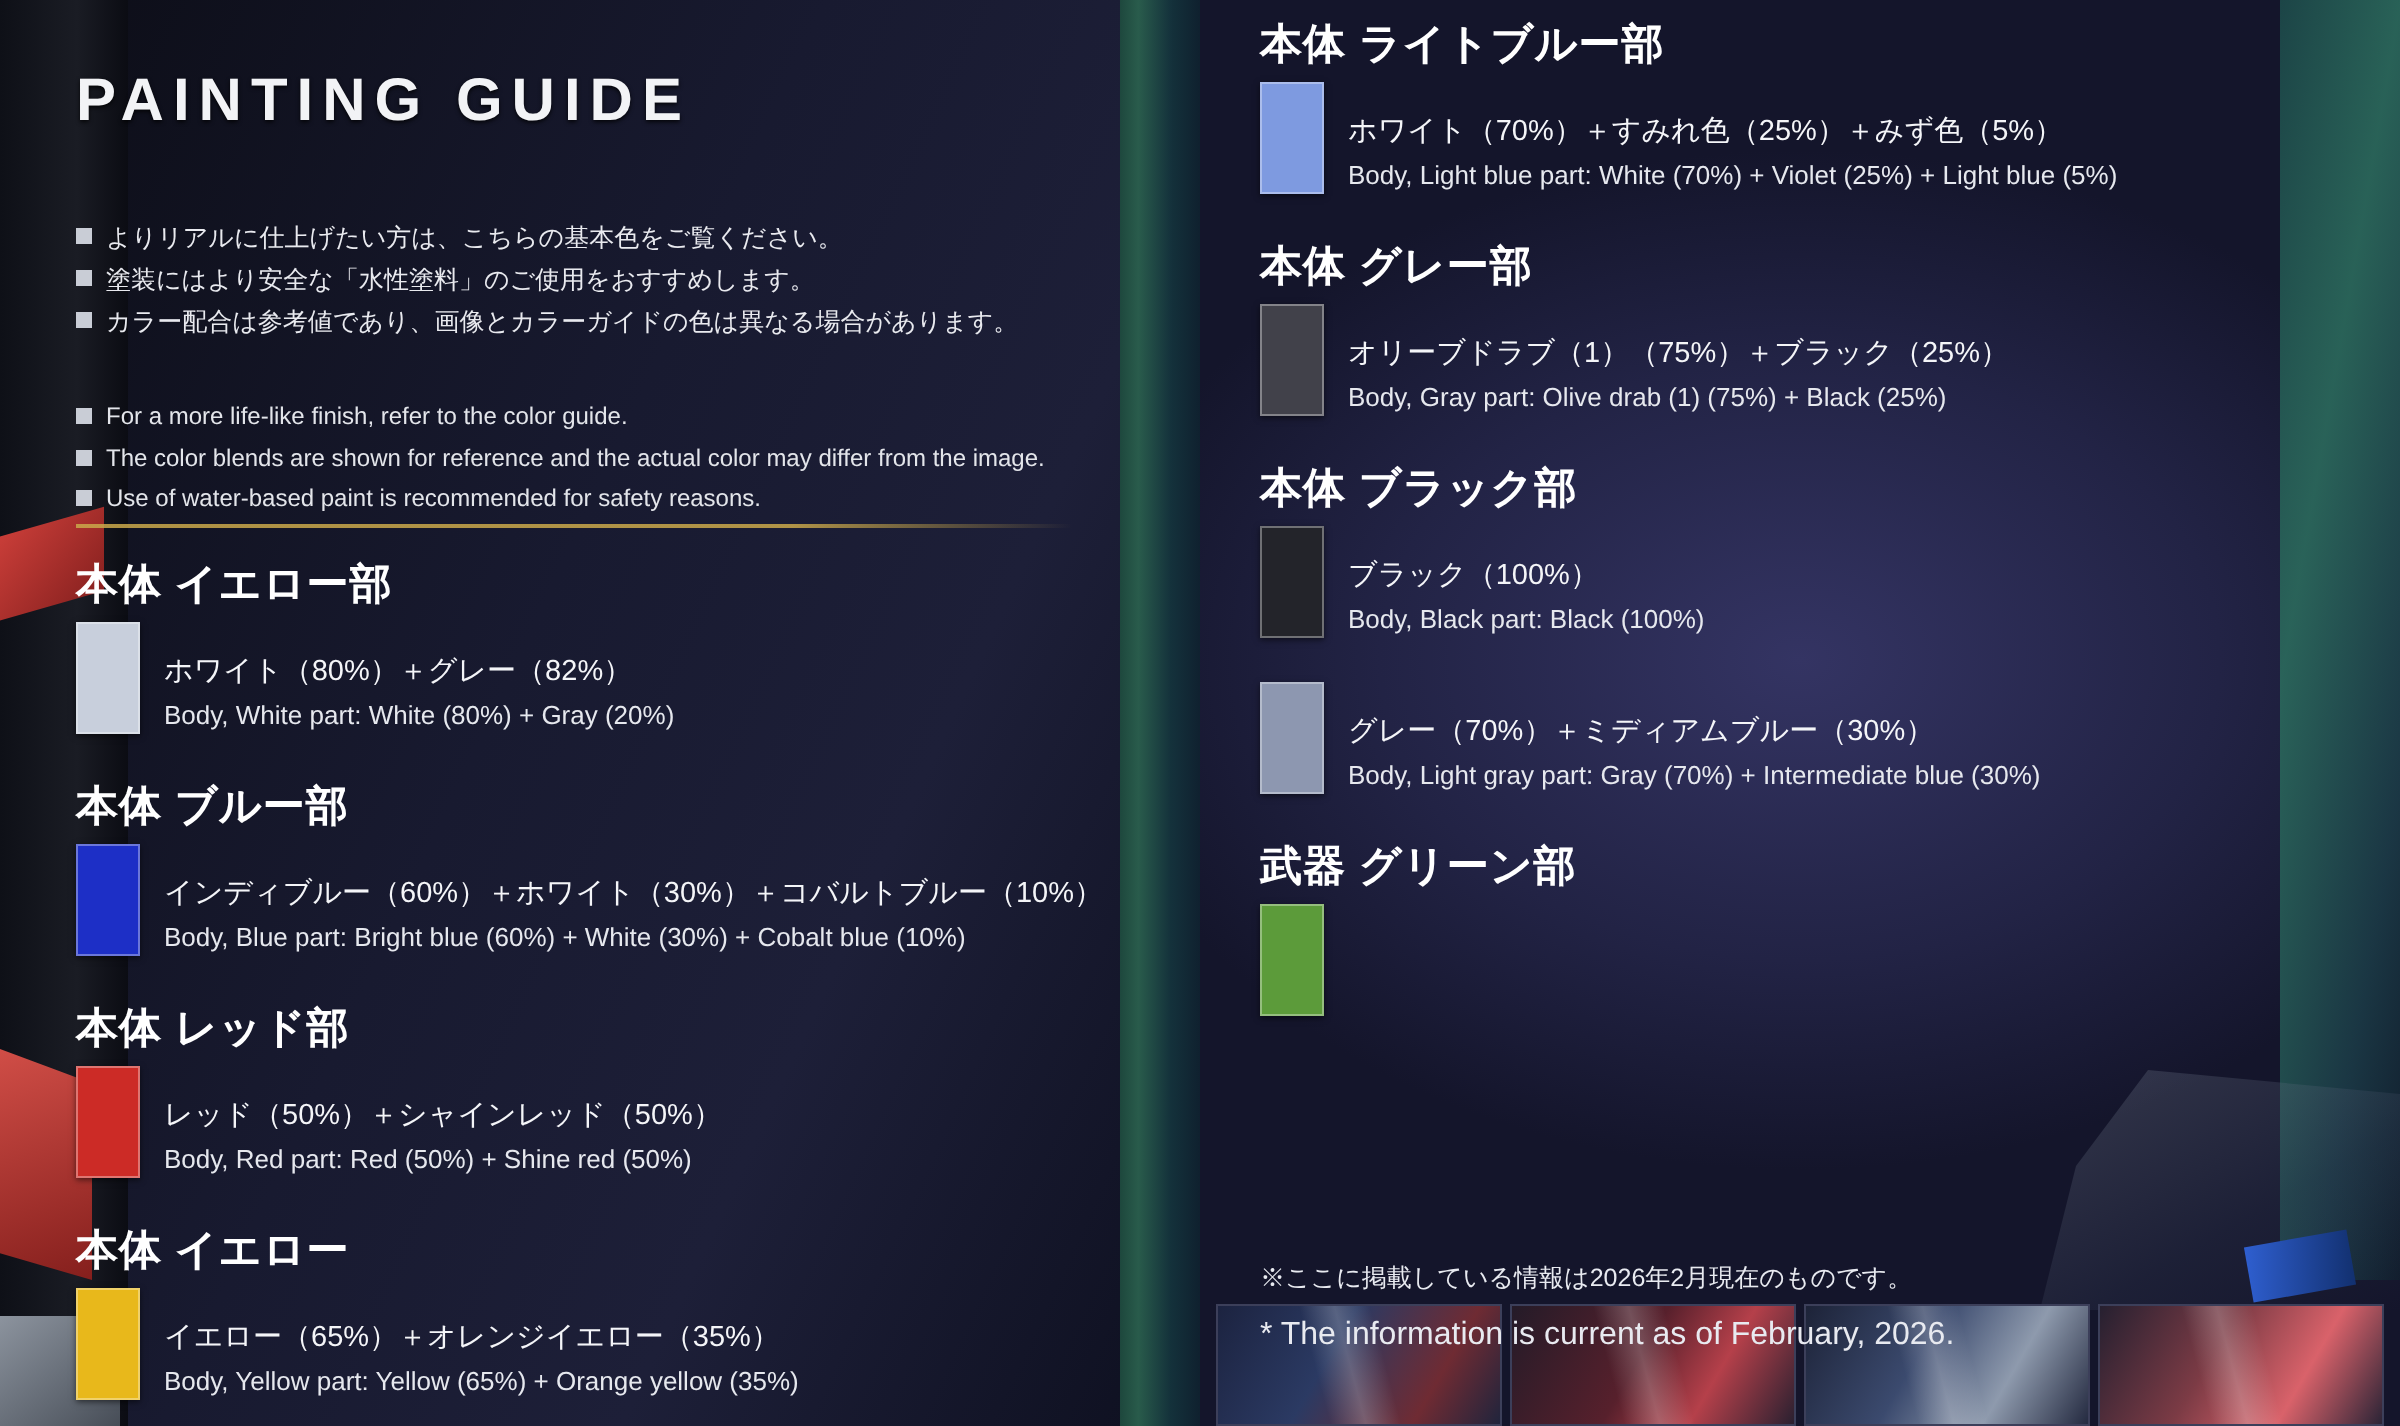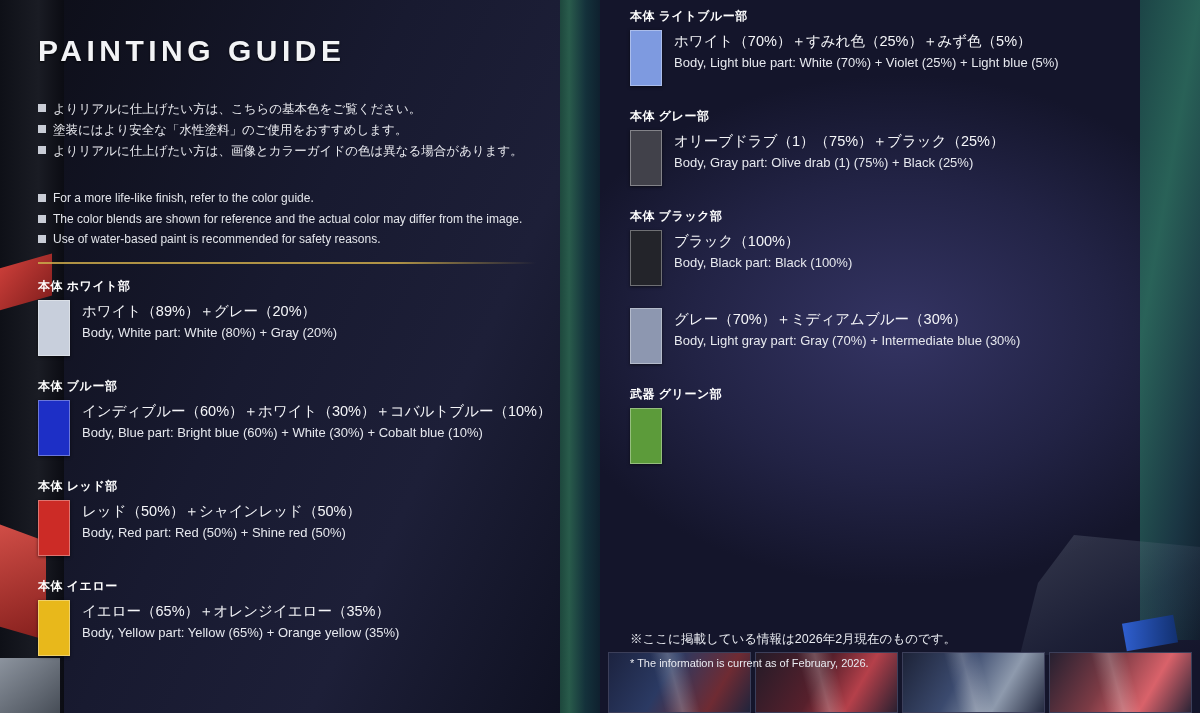--- a/index.html
+++ b/index.html
@@ -130,21 +130,21 @@
     left: 38px; top: 34px;
     font-size: 30px;
     font-weight: bold;
     letter-spacing: 4.5px;
     color: #f2f3f6;
     text-shadow: 0 1px 2px rgba(0,0,0,.8);
   }
 
   .notes {
     position: absolute;
-    left: 38px; top: 100px;
+    left: 38px; top: 110px;
     width: 500px;
   }
   .note-row {
     display: flex;
     align-items: flex-start;
     margin-bottom: 3px;
   }
   .bullet {
     width: 8px; height: 8px;
     background: #c9cdd6;
@@ -183,29 +183,29 @@
   .entries-right {
     position: absolute;
     left: 30px; top: 8px;
     width: 560px;
   }
   .entry {
     display: block;
     margin-bottom: 22px;
   }
   .entry-title {
-    font-size: 12px;
+    font-size: 21px;
     font-weight: bold;
     color: #ffffff;
     letter-spacing: .5px;
     margin-bottom: 5px;
   }
   .entry-body {
     display: flex;
-    align-items: flex-start;
+    align-items: flex-end;
   }
   .swatch {
     width: 30px;
     height: 54px;
     flex: 0 0 auto;
     margin-right: 12px;
     border: 1px solid rgba(255,255,255,.35);
     box-shadow: 0 1px 3px rgba(0,0,0,.55);
   }
   .recipes { padding-top: 1px; }
@@ -227,21 +227,21 @@
     left: 30px; top: 585px;
     width: 560px;
   }
   .footnote-jp {
     font-size: 12.5px;
     color: #e8eaf0;
     line-height: 1.6;
     margin-top: 44px;
   }
   .footnote-en {
-    font-size: 11px;
+    font-size: 16px;
     color: #e8eaf0;
     line-height: 1.6;
     margin-top: 6px;
   }
 </style>
 </head>
 <body>
 
 <div class="page">
 
@@ -280,21 +280,21 @@
         <div class="note-row">
           <span class="bullet"></span>
           <span class="note-jp">よりリアルに仕上げたい方は、こちらの基本色をご覧ください。</span>
         </div>
         <div class="note-row">
           <span class="bullet"></span>
           <span class="note-jp">塗装にはより安全な「水性塗料」のご使用をおすすめします。</span>
         </div>
         <div class="note-row">
           <span class="bullet"></span>
-          <span class="note-jp">よりリアルに仕上げたい方は、画像とカラーガイドの色は異なる場合があります。</span>
+          <span class="note-jp">カラー配合は参考値であり、画像とカラーガイドの色は異なる場合があります。</span>
         </div>
       </div>
       <div class="notes-en">
         <div class="note-row">
           <span class="bullet"></span>
           <span class="note-en">For a more life-like finish, refer to the color guide.</span>
         </div>
         <div class="note-row">
           <span class="bullet"></span>
           <span class="note-en">The color blends are shown for reference and the actual color may differ from the image.</span>
@@ -304,25 +304,25 @@
           <span class="note-en">Use of water-based paint is recommended for safety reasons.</span>
         </div>
       </div>
     </div>
 
     <div class="divider"></div>
 
     <div class="entries-left">
 
       <div class="entry">
-        <div class="entry-title">本体 ホワイト部</div>
+        <div class="entry-title">本体 イエロー部</div>
         <div class="entry-body">
           <div class="swatch" style="background:#c8cfdc;"></div>
           <div class="recipes">
-            <div class="recipe-jp">ホワイト（89%）＋グレー（20%）</div>
+            <div class="recipe-jp">ホワイト（80%）＋グレー（82%）</div>
             <div class="recipe-en">Body, White part: White (80%) + Gray (20%)</div>
           </div>
         </div>
       </div>
 
       <div class="entry">
         <div class="entry-title">本体 ブルー部</div>
         <div class="entry-body">
           <div class="swatch" style="background:#1d2fc6;"></div>
           <div class="recipes">

